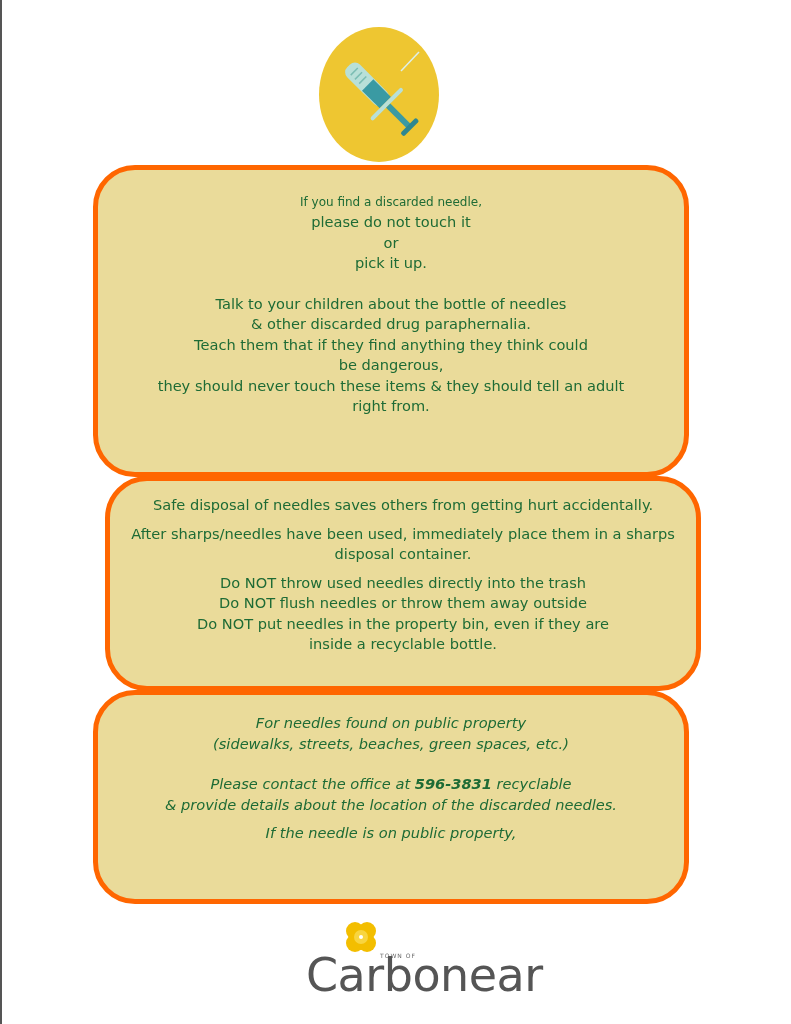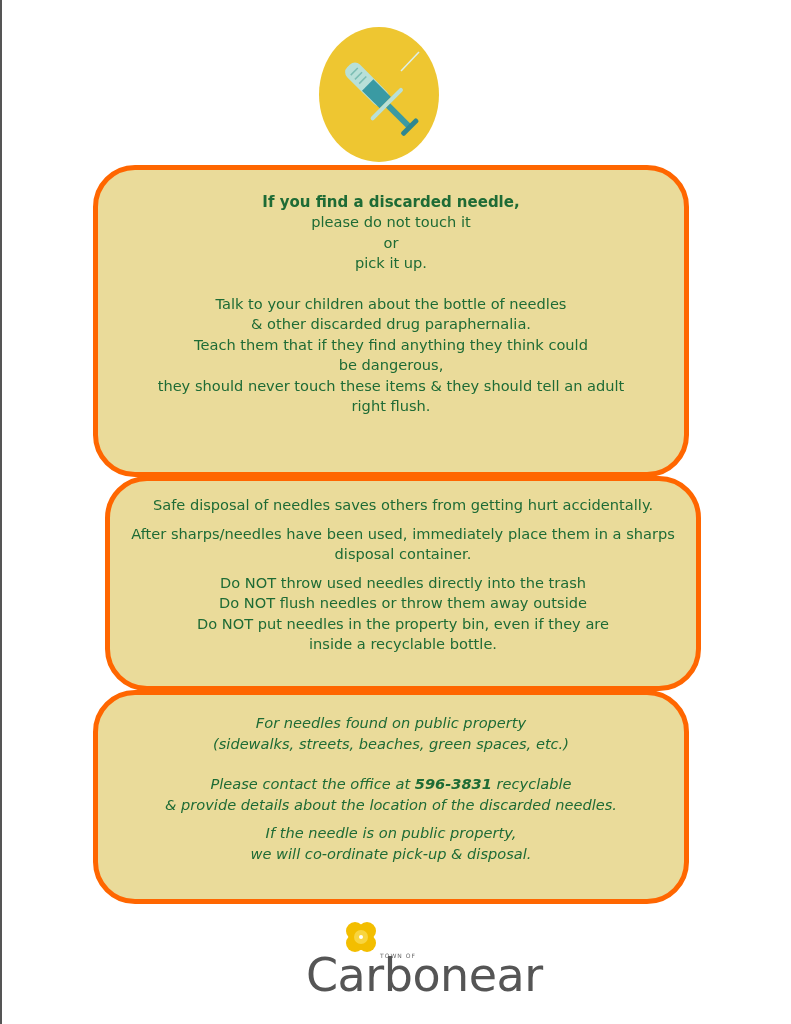--- a/index.html
+++ b/index.html
@@ -20,21 +20,21 @@
     border-radius: 42px; box-sizing: border-box;
     color: #1E6B35; text-align: center;
     font-size: 14.6px; line-height: 20.5px;
   }
   .box1 { top: 165px; height: 312px; padding-top: 22px; }
   .box2 { top: 476px; height: 215px; padding-top: 14px; margin-left: 12px; }
   .box3 { top: 690px; height: 214px; padding-top: 18px; font-style: italic; }
   .line { display: block; white-space: nowrap; }
   .gap { height: 20px; }
   .gap-sm { height: 8px; }
-  .head { font-weight: bold; font-size: 15px; line-height: 20px; }
+  .head { font-weight: normal; font-size: 12px; line-height: 20px; }
   .phone { font-weight: bold; }
   .logo { position: absolute; left: 300px; top: 912px; width: 180px; height: 90px; }
   .logo-flower { position: absolute; left: 44px; top: 8px; width: 34px; height: 34px; }
   .logo-word {
     position: absolute; left: 6px; top: 36px;
     font-family: "DejaVu Sans", sans-serif; font-size: 46px; color: #555555;
     letter-spacing: -0.5px;
   }
   .logo-townof {
     position: absolute; left: 80px; top: 40px; font-size: 6px; color: #666;
@@ -66,21 +66,21 @@
   <span class="line head">If you find a discarded needle,</span>
   <span class="line">please do not touch it</span>
   <span class="line">or</span>
   <span class="line">pick it up.</span>
   <div class="gap"></div>
   <span class="line">Talk to your children about the bottle of needles</span>
   <span class="line">&amp; other discarded drug paraphernalia.</span>
   <span class="line">Teach them that if they find anything they think could</span>
   <span class="line">be dangerous,</span>
   <span class="line">they should never touch these items &amp; they should tell an adult</span>
-  <span class="line">right flush.</span>
+  <span class="line">right from.</span>
 </div>
 
 <div class="box box2">
   <span class="line">Safe disposal of needles saves others from getting hurt accidentally.</span>
   <div class="gap-sm"></div>
   <span class="line">After sharps/needles have been used, immediately place them in a sharps</span>
   <span class="line">disposal container.</span>
   <div class="gap-sm"></div>
   <span class="line">Do NOT throw used needles directly into the trash</span>
   <span class="line">Do NOT flush needles or throw them away outside</span>
@@ -91,21 +91,20 @@
 <div class="box box3">
   <span class="line">For needles found on public property</span>
   <span class="line">(sidewalks, streets, beaches, green spaces, etc.)</span>
   <div class="gap"></div>
   <span class="line">
     <span>Please contact the office at </span><span class="phone">596-3831</span><span> recyclable</span>
   </span>
   <span class="line">&amp; provide details about the location of the discarded needles.</span>
   <div class="gap-sm"></div>
   <span class="line">If the needle is on public property,</span>
-  <span class="line">we will co-ordinate pick-up &amp; disposal.</span>
 </div>
 
 <div class="logo">
   <svg class="logo-flower" viewBox="0 0 34 34">
     <circle cx="11" cy="11" r="9" fill="#F3BE00"></circle>
     <circle cx="23" cy="11" r="9" fill="#F3BE00"></circle>
     <circle cx="11" cy="23" r="9" fill="#F3BE00"></circle>
     <circle cx="23" cy="23" r="9" fill="#F3BE00"></circle>
     <circle cx="17" cy="17" r="7" fill="#F8D540"></circle>
     <circle cx="17" cy="17" r="2" fill="#ffffff"></circle>

